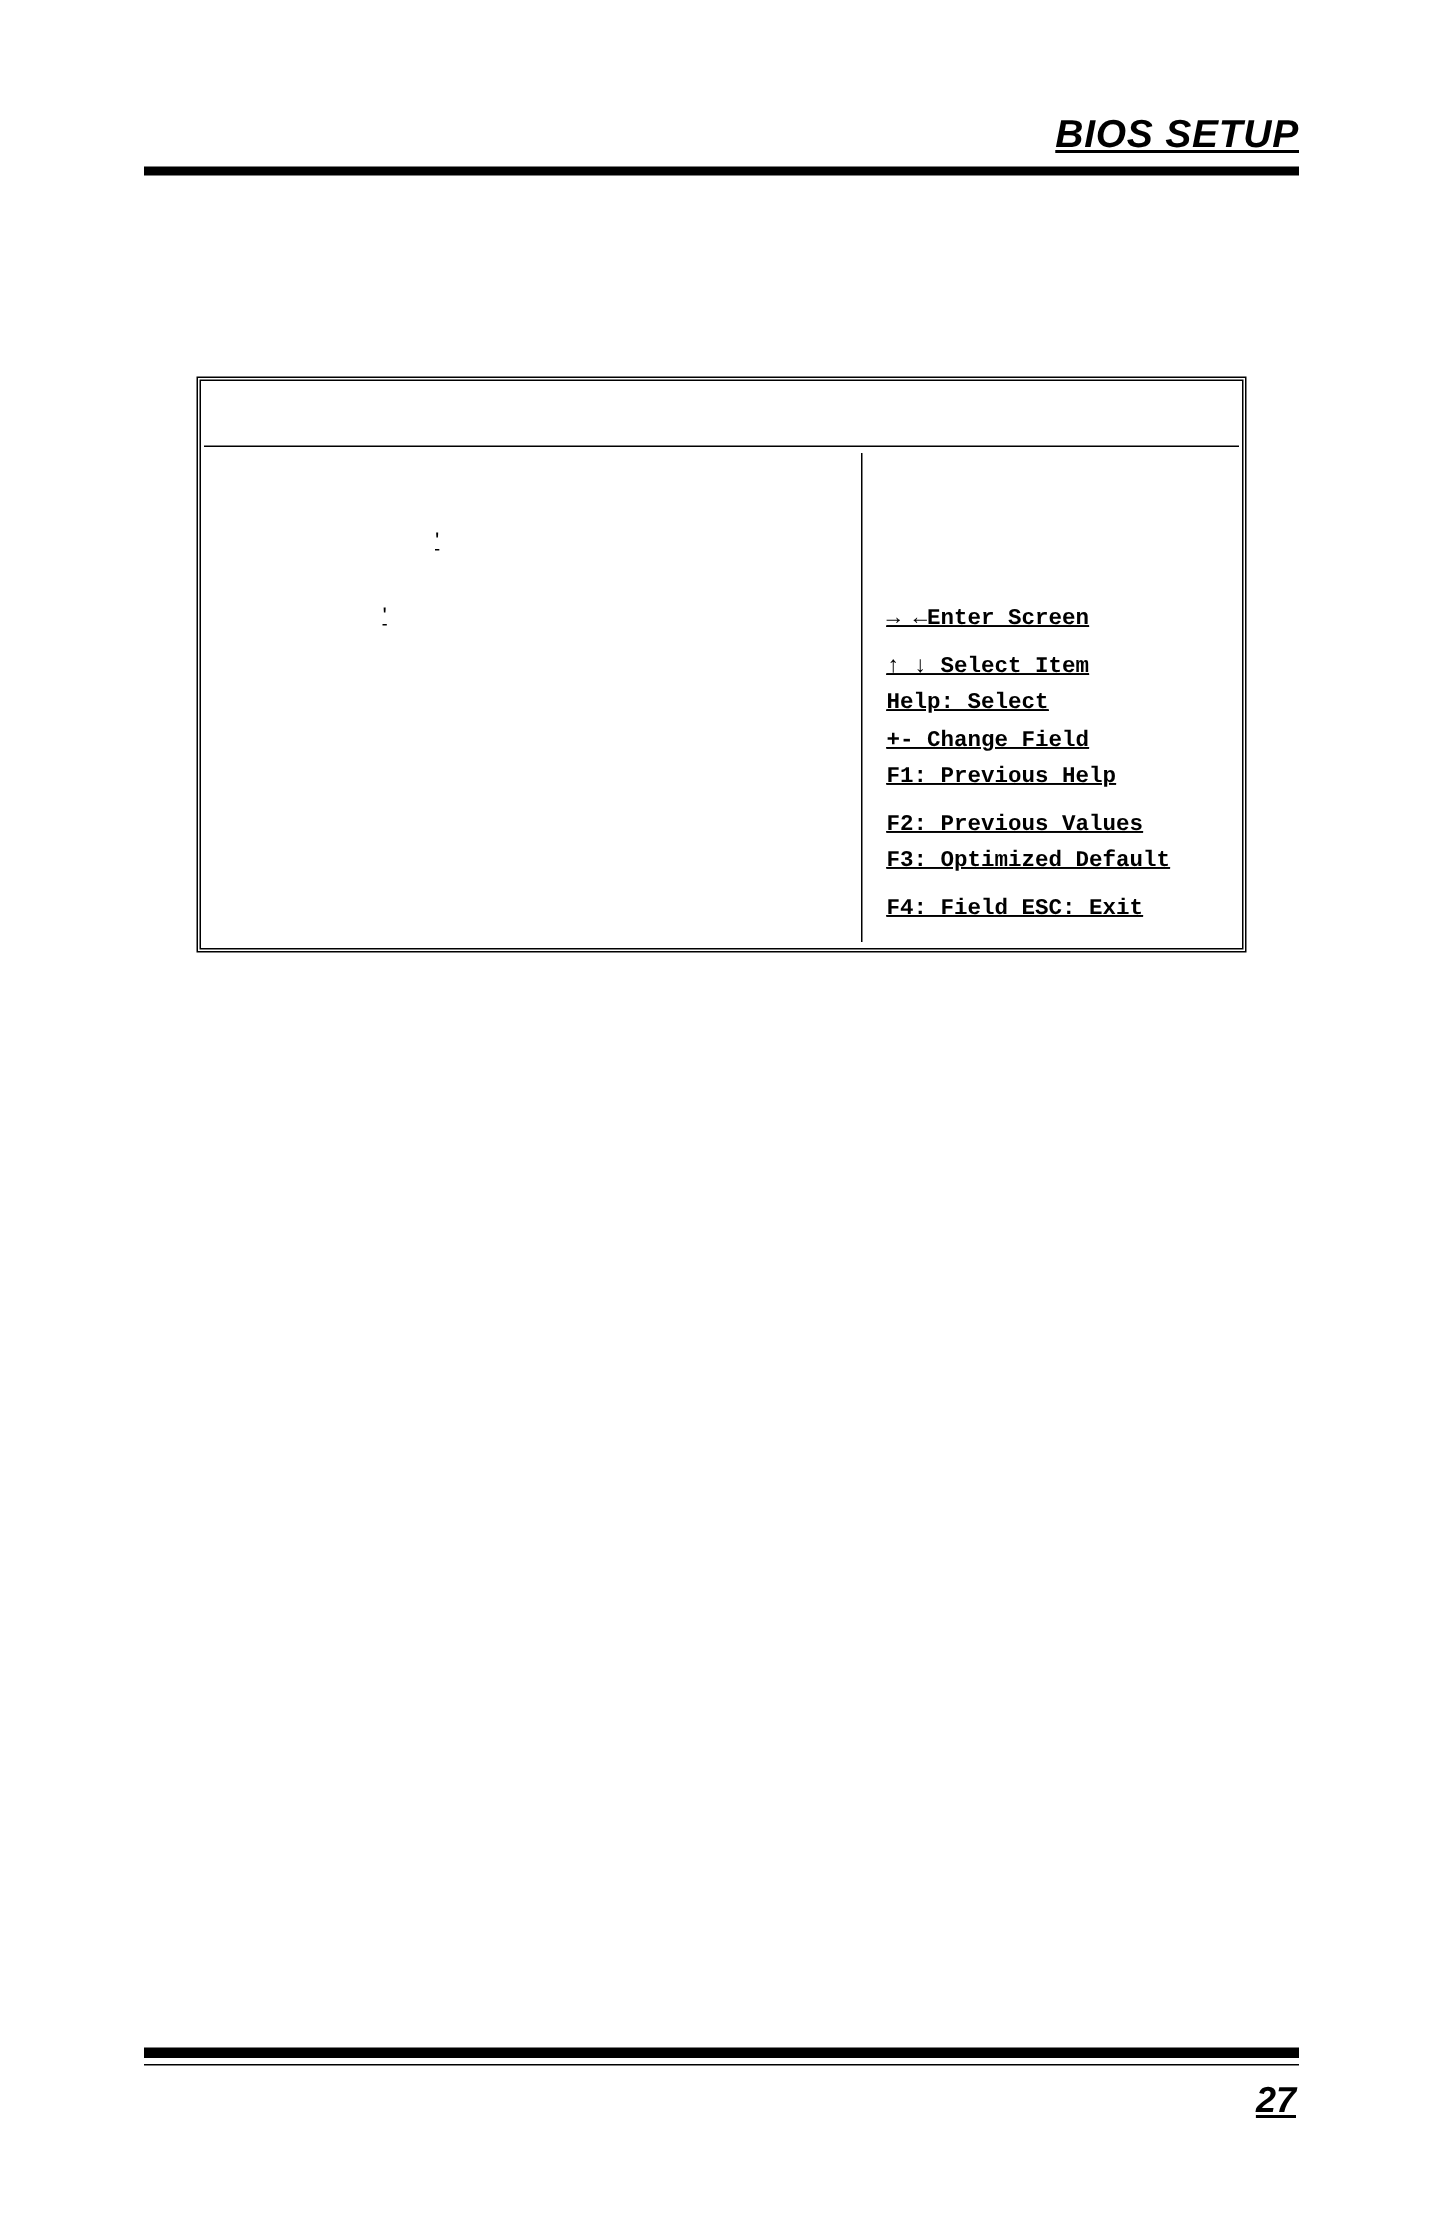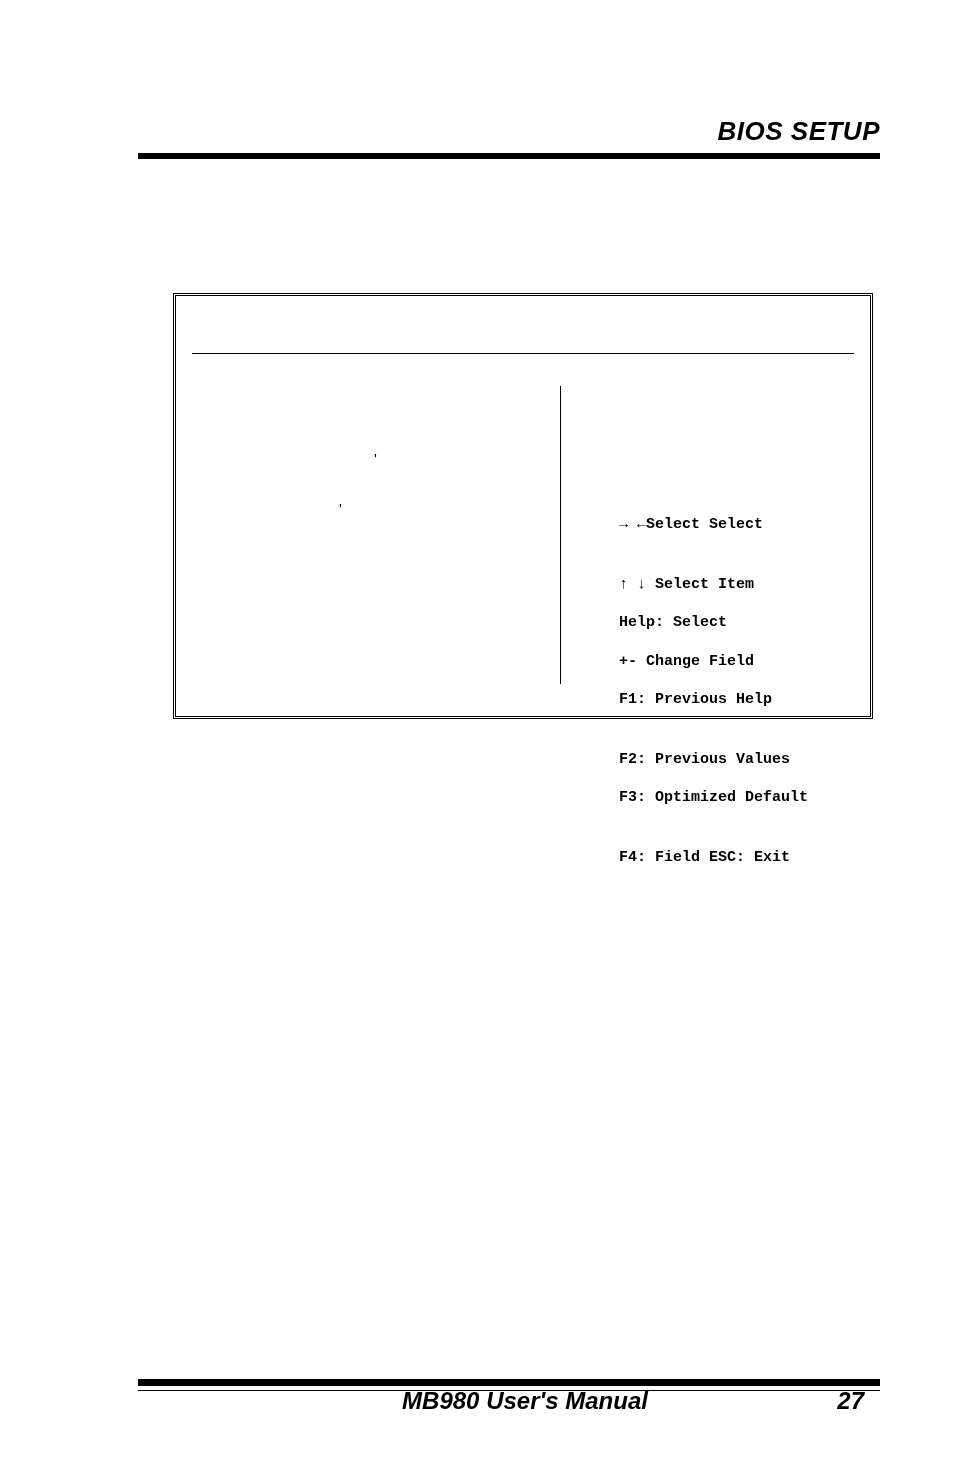--- a/index.html
+++ b/index.html
@@ -1,18 +1,19 @@
 <!DOCTYPE html>
 <html><head>
   <meta charset="utf-8">
   <style>
     * {
-      margin: 16px;
+      margin: 2px;
       padding: 0;
       box-sizing: border-box;
+      text-decoration: underline;
     }
     
     body {
       width: 954px;
       height: 1475px;
       background: white;
       font-family: Arial, sans-serif;
       position: relative;
     }
     
@@ -137,34 +138,33 @@
 
 <div class="bios-box">
   <div class="bios-header-row"></div>
   <div class="bios-body">
     <div class="bios-left">
       <span class="apostrophe1">'</span>
       <span class="apostrophe2">'</span>
     </div>
     <div class="bios-right">
       <div class="help-spacer"></div>
-      <div>→ ←Select Select</div>
+      <div>→ ←Enter Screen</div>
       <div class="help-gap"></div>
       <div>↑ ↓ Select Item</div>
       <div>Help: Select</div>
       <div>+-  Change Field</div>
       <div>F1: Previous Help</div>
       <div class="help-gap"></div>
       <div>F2: Previous Values</div>
       <div>F3: Optimized Default</div>
       <div class="help-gap"></div>
       <div>F4: Field  ESC: Exit</div>
     </div>
   </div>
 </div>
 
 <div class="footer-rule"></div>
 <div class="footer-rule-thin"></div>
 
 <div class="footer-text">
-  <span class="footer-center">MB980 User's Manual</span>
   <span style="margin-left:auto">27</span>
 </div>
 
 </body></html>

